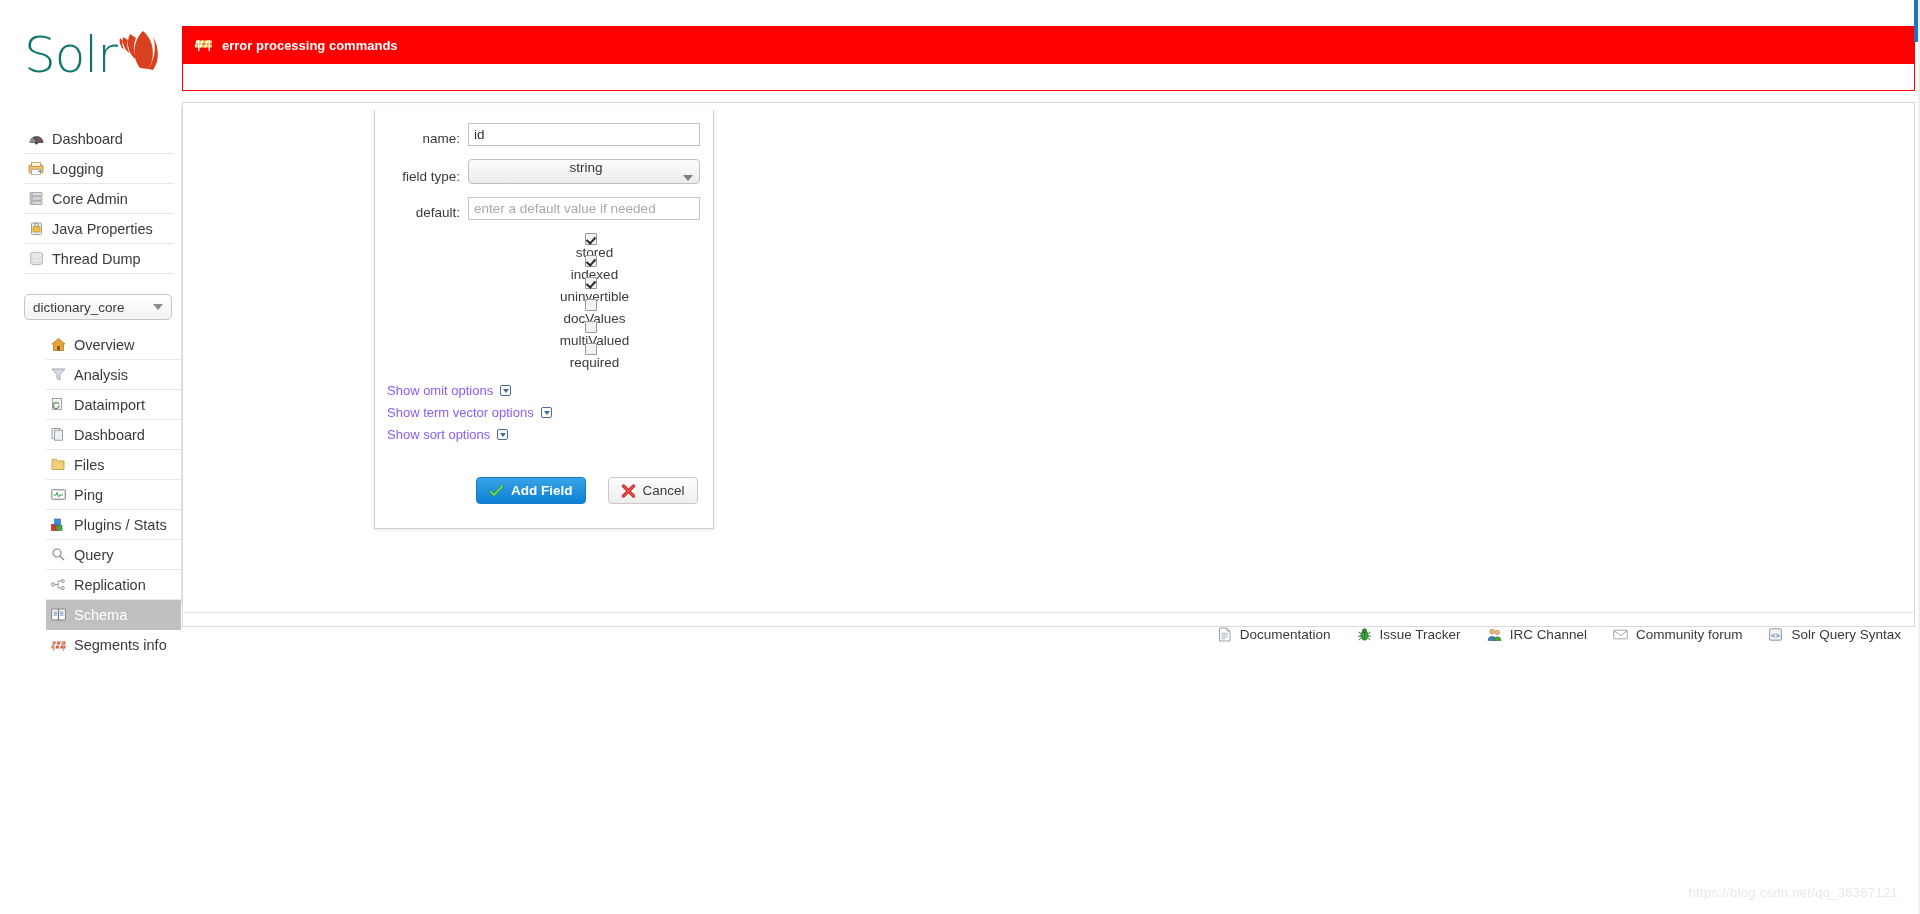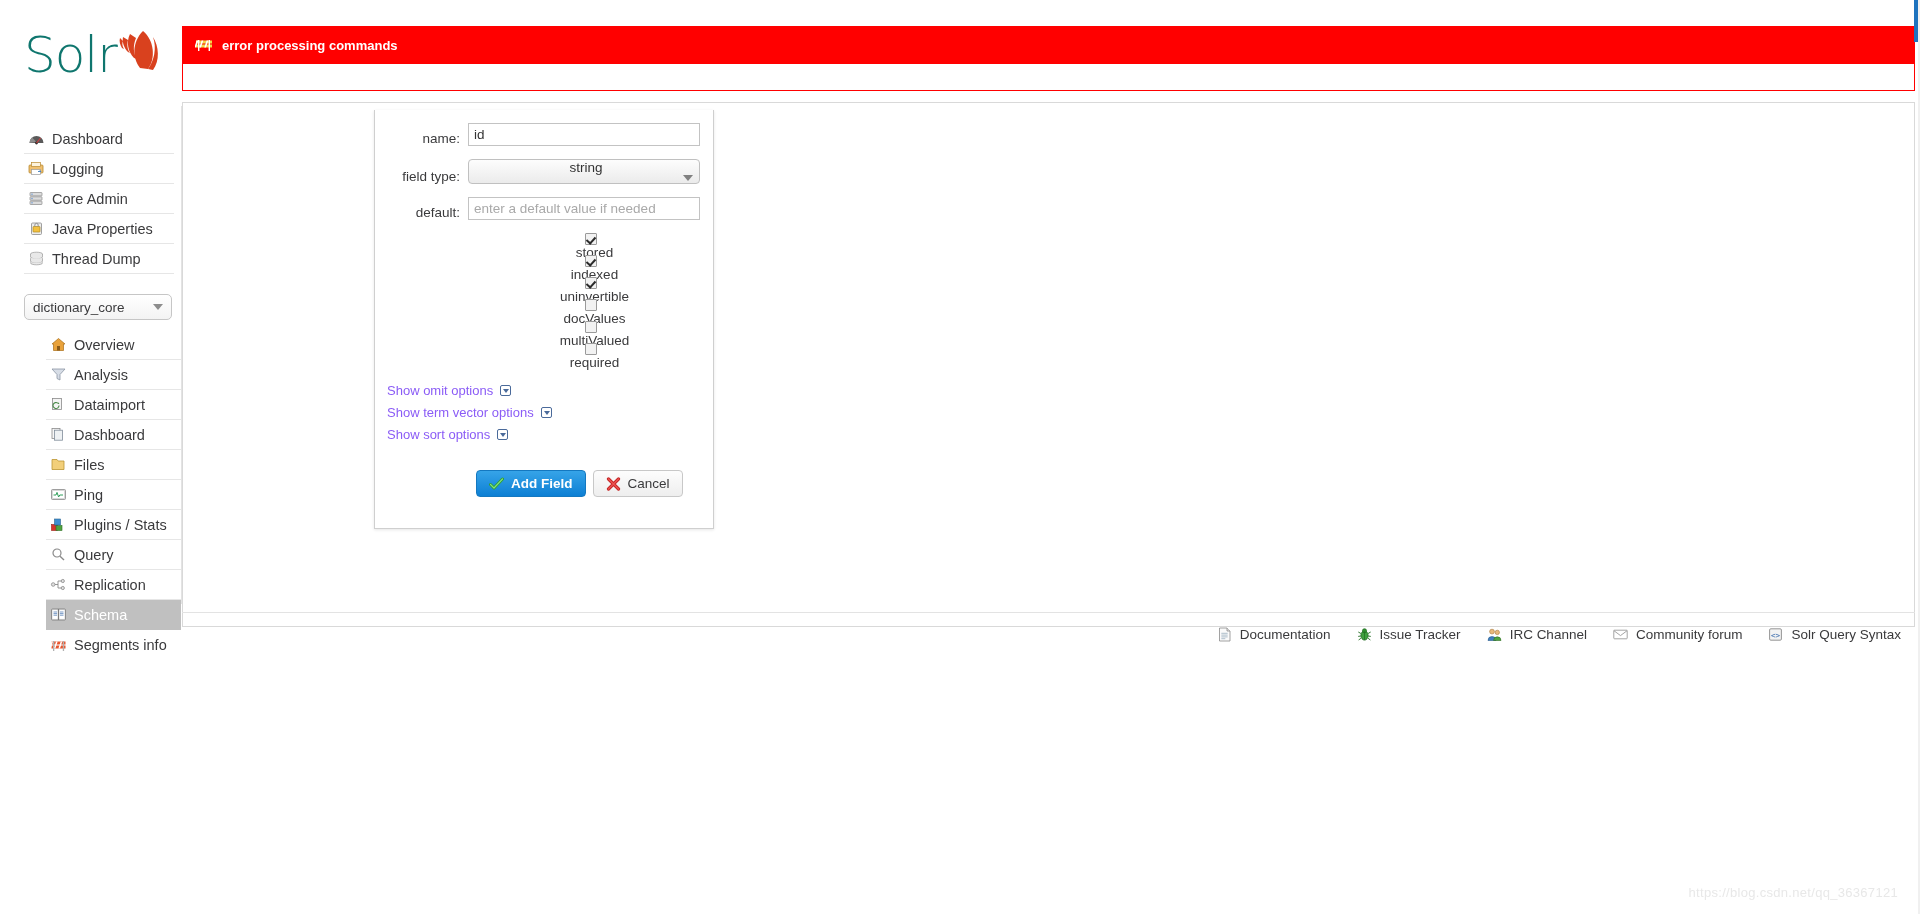--- a/index.html
+++ b/index.html
@@ -277,25 +277,25 @@
     content: "";
     position: absolute;
     left: 2px; top: 3px;
     width: 0; height: 0;
     border-left: 3.5px solid transparent;
     border-right: 3.5px solid transparent;
     border-top: 4px solid #4a6a9a;
   }
 
   #form-buttons {
-    margin-top: 25px;
+    margin-top: 32px;
     padding-left: 101px;
     display: flex;
     align-items: center;
-    gap: 7px;
+    gap: 22px;
   }
   .btn {
     display: flex;
     align-items: center;
     height: 27px;
     padding: 0 12px;
     border-radius: 4px;
     font-size: 13.5px;
     cursor: pointer;
     white-space: nowrap;

